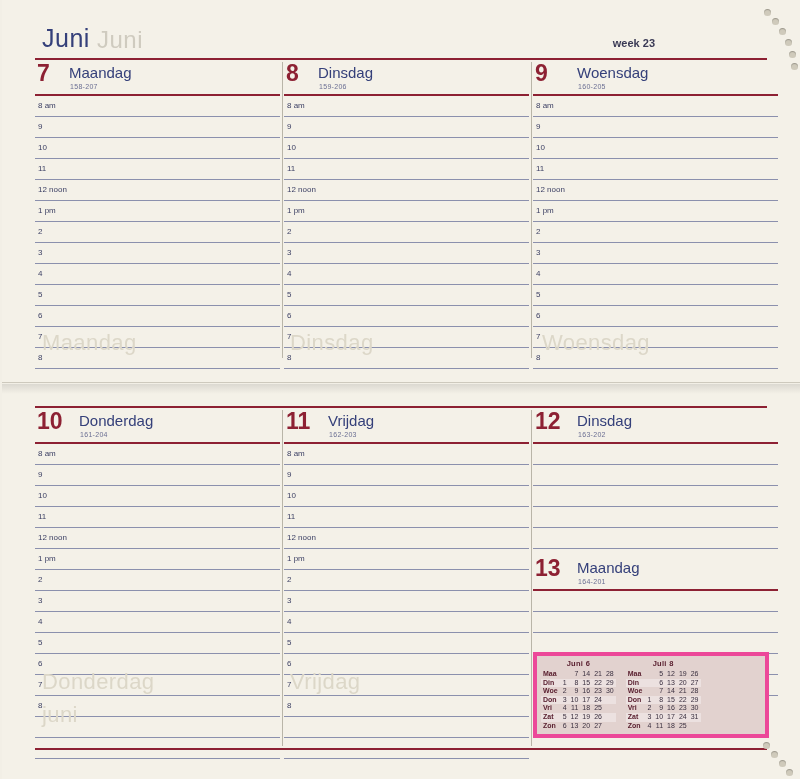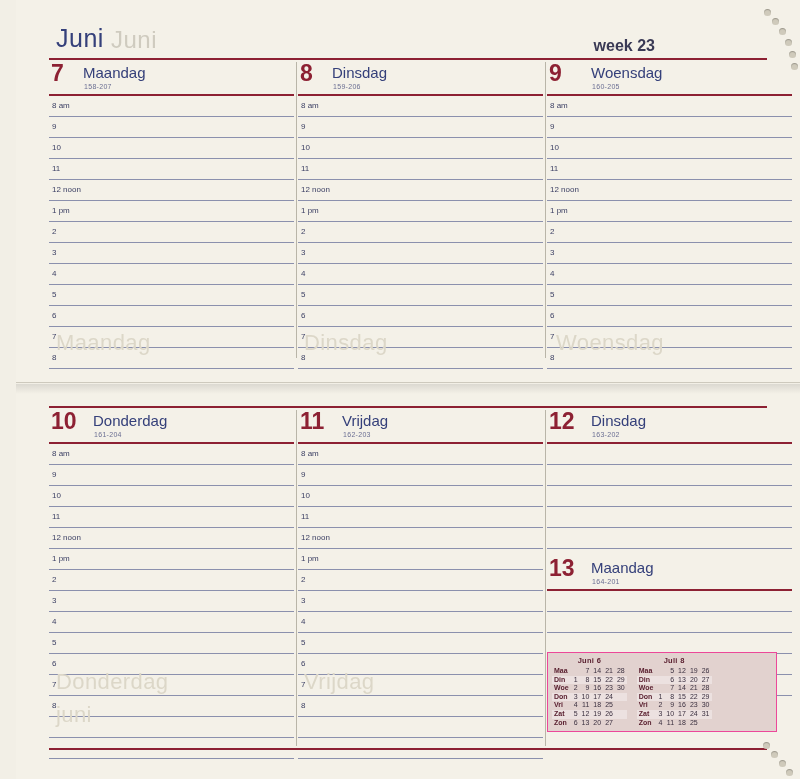--- a/index.html
+++ b/index.html
@@ -5,21 +5,21 @@
   html,body{margin:0;padding:0;}
   body{
     width:800px;height:779px;
     background:#f2efe6;
     font-family:"Liberation Sans", sans-serif;
     overflow:hidden;
     position:relative;
   }
   .page{
     position:absolute;
-    left:16px;right:0;
+    left:2px;right:0;
     background:#f4f1e8;
   }
   .page-top{top:0;height:382px;border-bottom:1px solid #cdc9bd;}
   .page-bottom{top:384px;height:395px;}
 
   
   .month{
     position:absolute;
     left:40px;top:24px;
     font-size:25px;
@@ -29,21 +29,21 @@
   .month-ghost{
     position:absolute;
     left:95px;top:26px;
     font-size:24px;
     color:#cfcbbf;
     letter-spacing:0.5px;
   }
   .weeknum{
     position:absolute;
     right:145px;top:37px;
-    font-size:16px;
+    font-size:11px;
     font-weight:bold;
     color:#3a3a55;
   }
 
   
   .rule-top{
     position:absolute;
     left:33px;right:33px;
     height:2px;background:#8d2133;
   }
@@ -120,21 +120,21 @@
     font-size:13px;
     letter-spacing:0.4px;
     pointer-events:none;
   }
   .ghost.big{font-size:22px;color:#dcd7c8;}
 
   
   .minis{
     position:absolute;
     background:#e2d2cf;
-    border:1px solid #ec4899;
+    border:4px solid #ec4899;
     padding:3px 4px 4px 4px;
     display:flex;
     gap:10px;
   }
   .mini{font-size:7px;color:#3d2c3a;}
   .mini .mtitle{
     text-align:center;
     font-weight:bold;
     font-size:7.5px;
     color:#5a2030;

